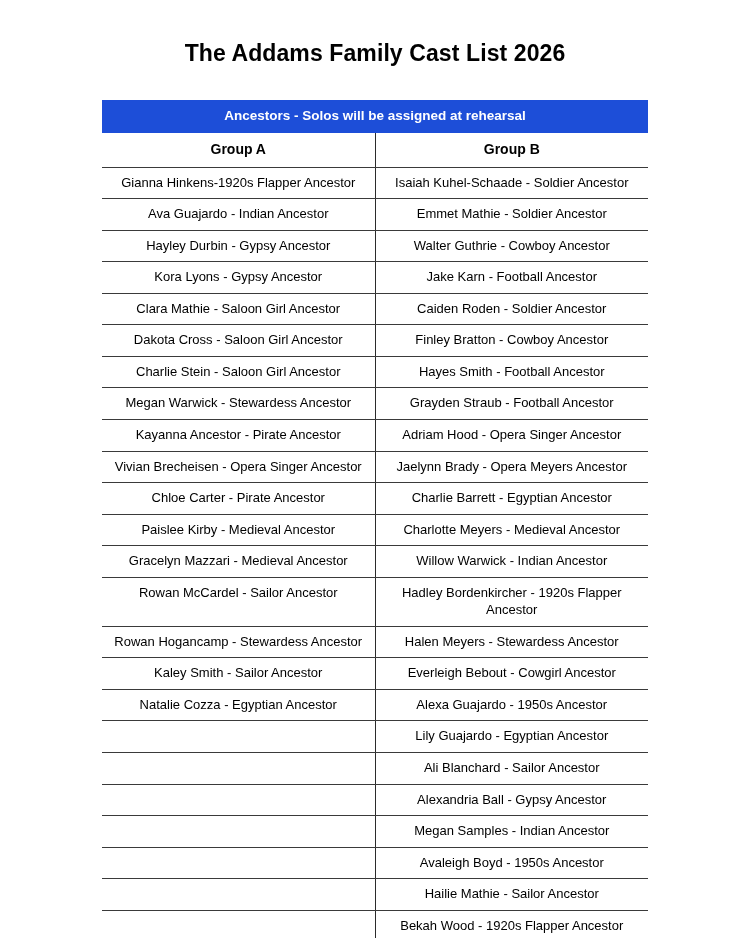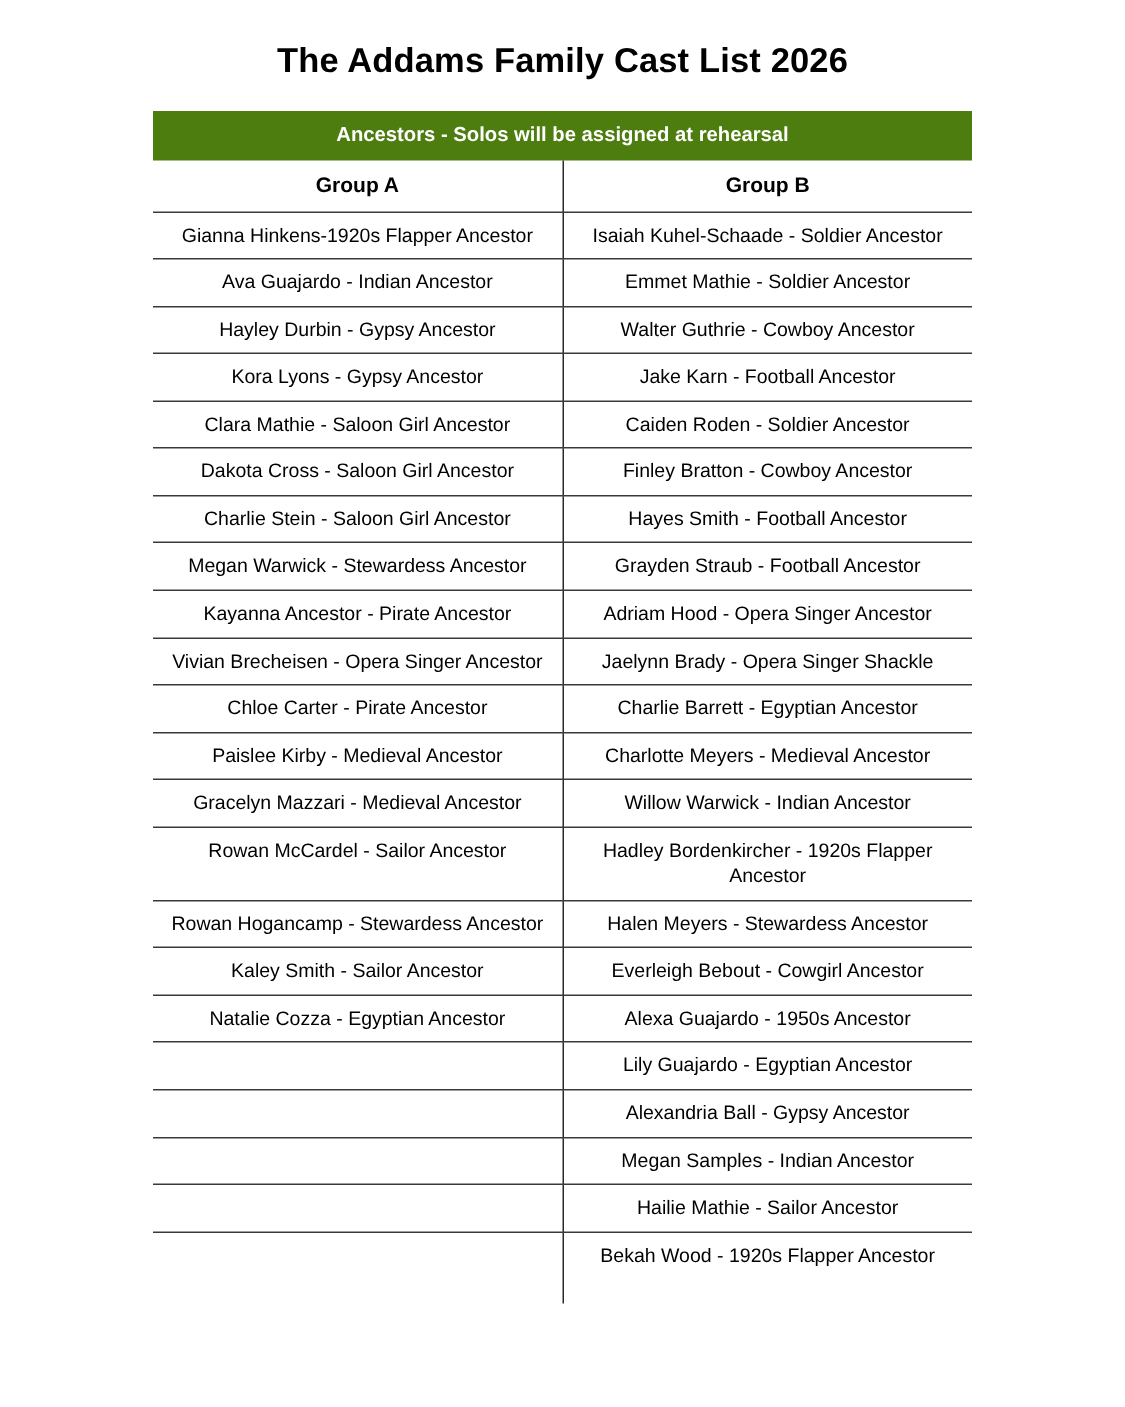--- a/index.html
+++ b/index.html
@@ -15,21 +15,21 @@
     color: #000000;
     overflow: hidden;
   }
   .page {
     position: relative;
     width: 750px;
     height: 938px;
     box-sizing: border-box;
   }
   .doc-title {
-    margin: 4px;
+    margin: 17px;
     padding-top: 23px;
     text-align: center;
     font-size: 23px;
     font-weight: bold;
     letter-spacing: 0.1px;
     line-height: 1.2;
   }
   .table-wrap {
     margin: 0 auto;
     padding-top: 15px;
@@ -38,21 +38,21 @@
   table.cast {
     width: 546px;
     border-collapse: collapse;
     table-layout: fixed;
   }
   table.cast col.col-a { width: 273px; }
   table.cast col.col-b { width: 273px; }
 
   
   tr.banner-row td {
-    background: #4d7c0f;
+    background: #1d4ed8;
     color: #ffffff;
     font-size: 13.5px;
     font-weight: bold;
     text-align: center;
     padding: 8px 4px 9px;
     border: none;
     line-height: 1.2;
   }
 
   
@@ -158,21 +158,21 @@
           <tr class="cast-row">
             <td class="cell-a">Megan Warwick - Stewardess Ancestor</td>
             <td class="cell-b">Grayden Straub - Football Ancestor</td>
           </tr>
           <tr class="cast-row">
             <td class="cell-a">Kayanna Ancestor - Pirate Ancestor</td>
             <td class="cell-b">Adriam Hood - Opera Singer Ancestor</td>
           </tr>
           <tr class="cast-row">
             <td class="cell-a">Vivian Brecheisen - Opera Singer Ancestor</td>
-            <td class="cell-b">Jaelynn Brady - Opera Singer Shackle</td>
+            <td class="cell-b">Jaelynn Brady - Opera Meyers Ancestor</td>
           </tr>
           <tr class="cast-row">
             <td class="cell-a">Chloe Carter - Pirate Ancestor</td>
             <td class="cell-b">Charlie Barrett - Egyptian Ancestor</td>
           </tr>
           <tr class="cast-row">
             <td class="cell-a">Paislee Kirby - Medieval Ancestor</td>
             <td class="cell-b">Charlotte Meyers - Medieval Ancestor</td>
           </tr>
           <tr class="cast-row">
@@ -194,25 +194,33 @@
           <tr class="cast-row">
             <td class="cell-a">Natalie Cozza - Egyptian Ancestor</td>
             <td class="cell-b">Alexa Guajardo - 1950s Ancestor</td>
           </tr>
           <tr class="cast-row">
             <td class="cell-a empty"></td>
             <td class="cell-b">Lily Guajardo - Egyptian Ancestor</td>
           </tr>
           <tr class="cast-row">
             <td class="cell-a empty"></td>
+            <td class="cell-b">Ali Blanchard - Sailor Ancestor</td>
+          </tr>
+          <tr class="cast-row">
+            <td class="cell-a empty"></td>
             <td class="cell-b">Alexandria Ball - Gypsy Ancestor</td>
           </tr>
           <tr class="cast-row">
             <td class="cell-a empty"></td>
             <td class="cell-b">Megan Samples - Indian Ancestor</td>
+          </tr>
+          <tr class="cast-row">
+            <td class="cell-a empty"></td>
+            <td class="cell-b">Avaleigh Boyd - 1950s Ancestor</td>
           </tr>
           <tr class="cast-row">
             <td class="cell-a empty"></td>
             <td class="cell-b">Hailie Mathie - Sailor Ancestor</td>
           </tr>
           <tr class="cast-row last-row">
             <td class="cell-a empty"></td>
             <td class="cell-b">Bekah Wood - 1920s Flapper Ancestor</td>
           </tr>
         </tbody>

